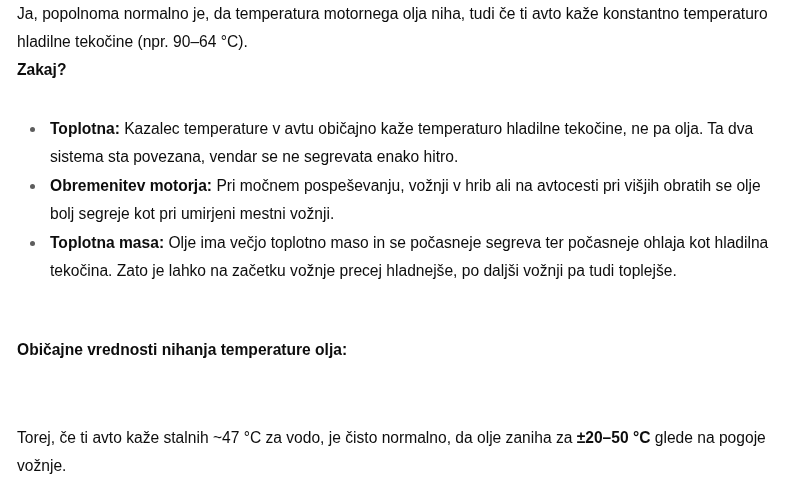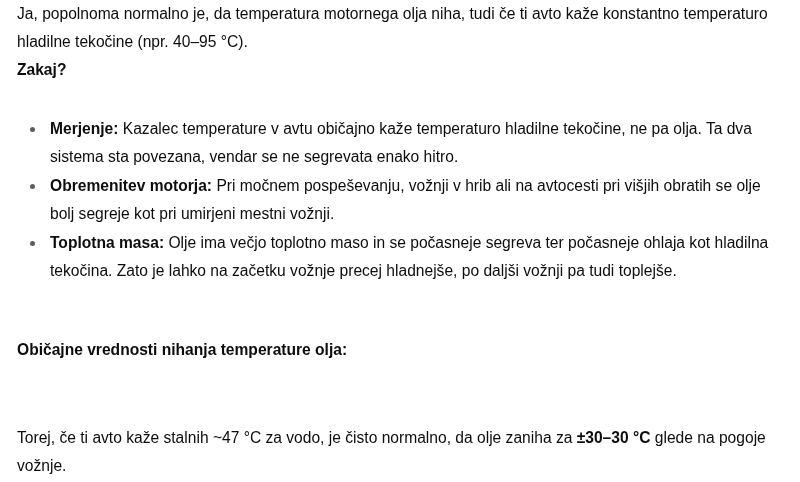--- a/index.html
+++ b/index.html
@@ -88,30 +88,30 @@
     }
     b, strong {
       font-weight: bold;
     }
   </style>
 </head>
 <body>
 
 <div class="doc">
 
-  <p class="intro">Ja, popolnoma normalno je, da temperatura motornega olja niha, tudi če ti avto kaže konstantno temperaturo hladilne tekočine (npr. 40–95 °C).</p>
+  <p class="intro">Ja, popolnoma normalno je, da temperatura motornega olja niha, tudi če ti avto kaže konstantno temperaturo hladilne tekočine (npr. 90–64 °C).</p>
 
   <p class="heading-zakaj">Zakaj?</p>
 
   <ul class="reasons">
-    <li><strong>Merjenje:</strong><span> Kazalec temperature v avtu običajno kaže temperaturo hladilne tekočine, ne pa olja. Ta dva sistema sta povezana, vendar se ne segrevata enako hitro.</span></li>
+    <li><strong>Toplotna:</strong><span> Kazalec temperature v avtu običajno kaže temperaturo hladilne tekočine, ne pa olja. Ta dva sistema sta povezana, vendar se ne segrevata enako hitro.</span></li>
     <li><strong>Obremenitev motorja:</strong><span> Pri močnem pospeševanju, vožnji v hrib ali na avtocesti pri višjih obratih se olje bolj segreje kot pri umirjeni mestni vožnji.</span></li>
     <li><strong>Toplotna masa:</strong><span> Olje ima večjo toplotno maso in se počasneje segreva ter počasneje ohlaja kot hladilna tekočina. Zato je lahko na začetku vožnje precej hladnejše, po daljši vožnji pa tudi toplejše.</span></li>
   </ul>
 
   <p class="heading-values">Običajne vrednosti nihanja temperature olja:</p>
 
   <ul class="values">
   </ul>
 
-  <p class="conclusion"><span>Torej, če ti avto kaže stalnih ~47 °C za vodo, je čisto normalno, da olje zaniha za </span><strong>±30–30 °C</strong><span> glede na pogoje vožnje.</span></p>
+  <p class="conclusion"><span>Torej, če ti avto kaže stalnih ~47 °C za vodo, je čisto normalno, da olje zaniha za </span><strong>±20–50 °C</strong><span> glede na pogoje vožnje.</span></p>
 
 </div>
 
 </body></html>

